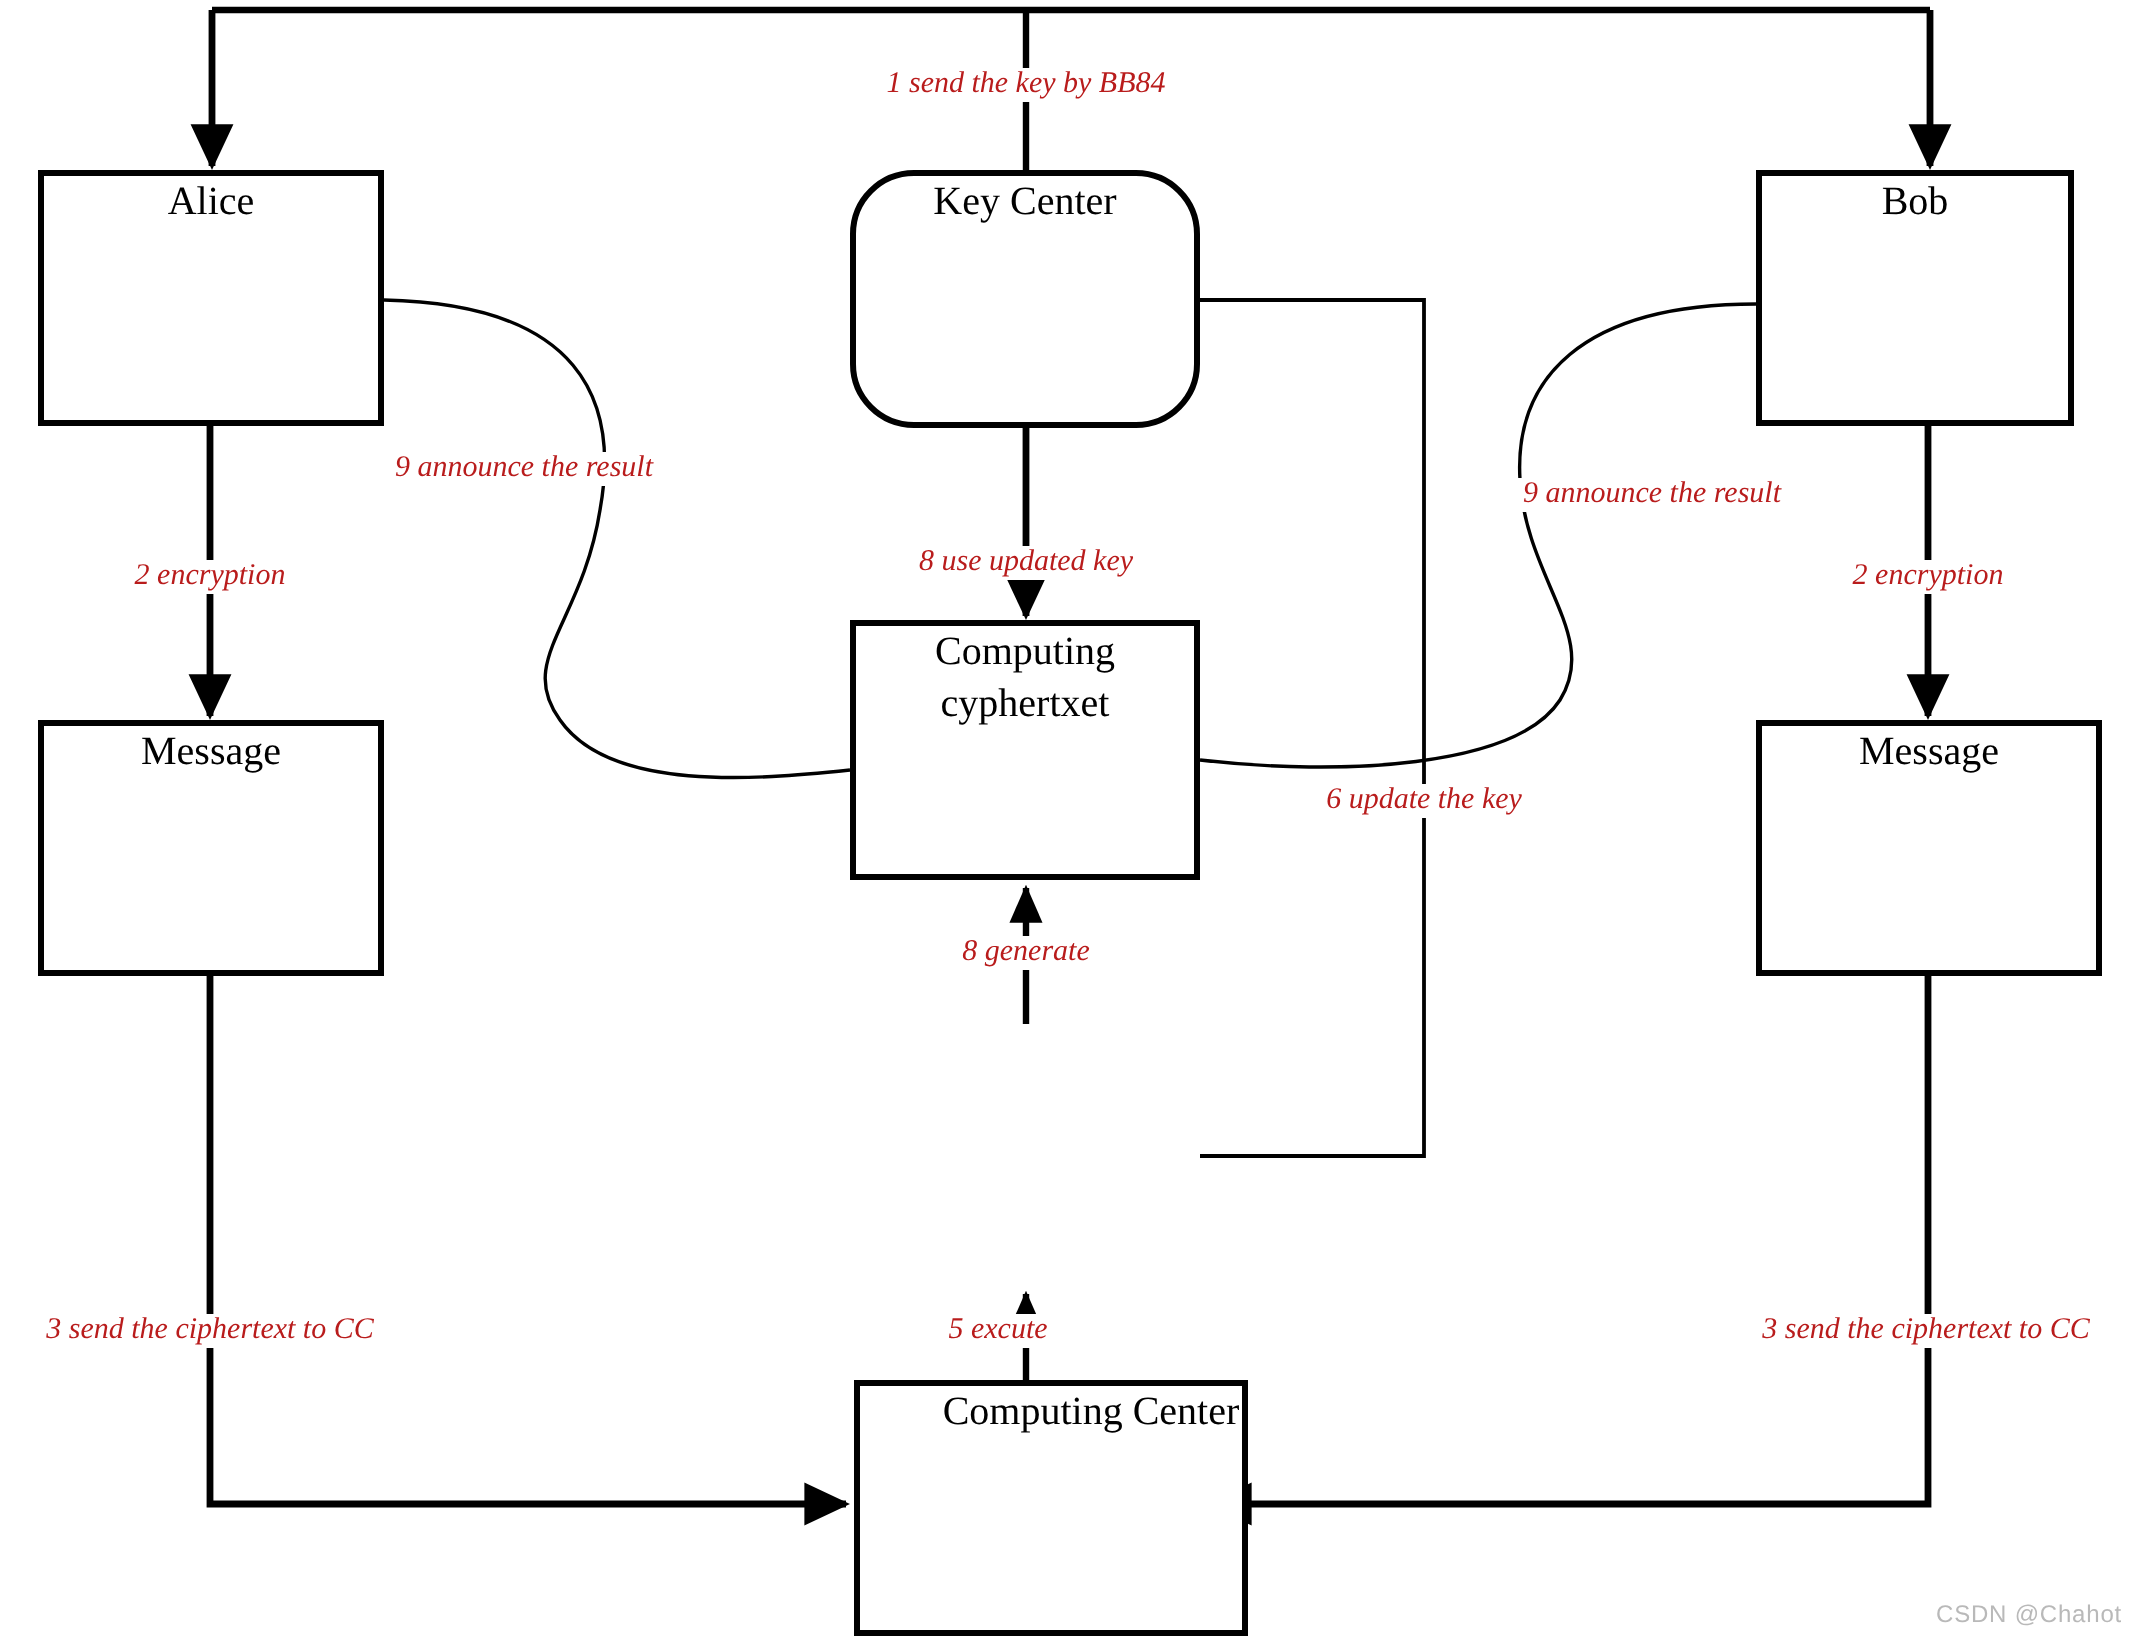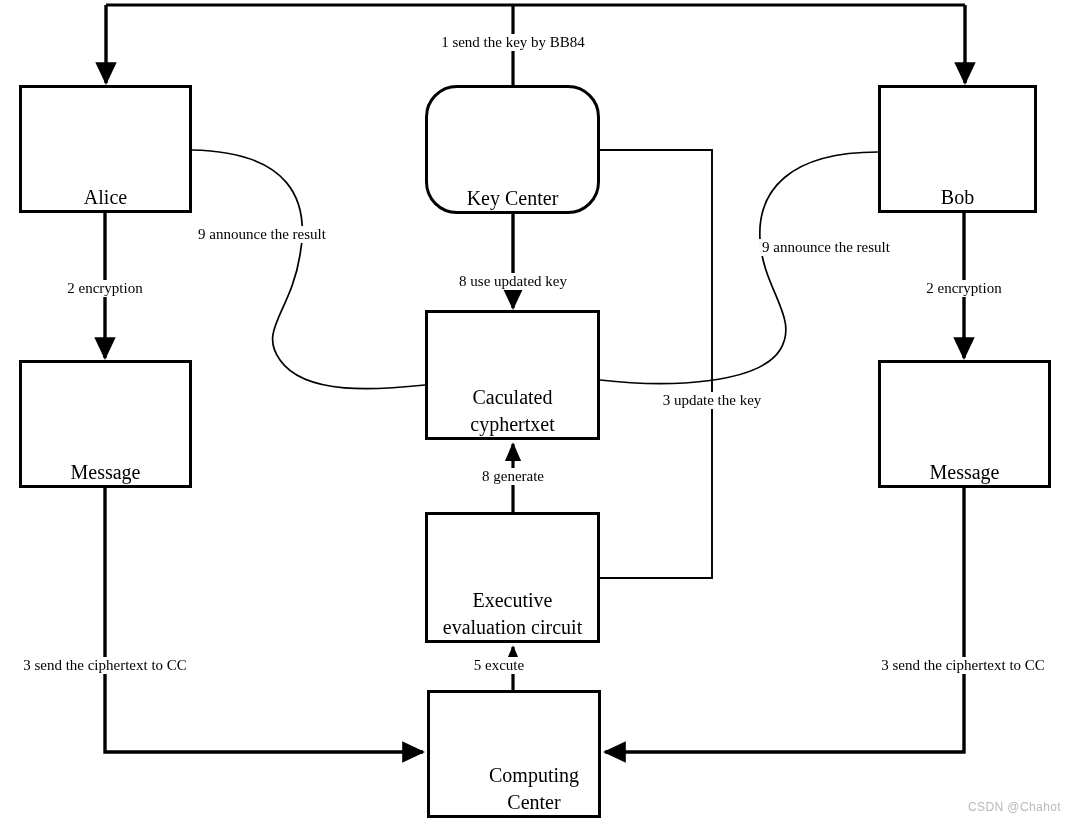--- a/index.html
+++ b/index.html
@@ -21,39 +21,40 @@
     top: 0;
     width: 1065px;
     height: 825px;
   }
   .node-box {
     position: absolute;
     border: 3px solid #000000;
     background: #ffffff;
     box-sizing: border-box;
     display: flex;
-    align-items: flex-end;
+    align-items: flex-start;
     justify-content: center;
     text-align: center;
   }
   .node-label {
     font-family: "Liberation Serif", "DejaVu Serif", serif;
     font-size: 20px;
     color: #000000;
     line-height: 1.32;
     white-space: pre-line;
   }
   .edge-label {
     position: absolute;
     font-family: "Liberation Serif", "DejaVu Serif", serif;
     font-size: 15px;
-    color: #000000;
+    color: #b91c1c;
     white-space: nowrap;
     background: #ffffff;
     padding: 0 3px;
+    font-style: italic;
   }
   .edge-label.center { transform: translateX(-50%); }
   .watermark {
     position: absolute;
     font-family: "Liberation Sans", "DejaVu Sans", sans-serif;
     font-size: 12px;
     color: #b9b9b9;
     letter-spacing: 0.4px;
   }
 </style>
@@ -110,50 +111,46 @@
 
   <div class="node-box" style="left:878px; top:85px; width:159px; height:128px;">
     <span class="node-label">Bob</span>
   </div>
 
   <div class="node-box" style="left:19px; top:360px; width:173px; height:128px;">
     <span class="node-label">Message</span>
   </div>
 
   <div class="node-box" style="left:425px; top:310px; width:175px; height:130px;">
-    <span class="node-label">Caculated
+    <span class="node-label">Computing
 cyphertxet</span>
   </div>
 
   <div class="node-box" style="left:878px; top:360px; width:173px; height:128px;">
     <span class="node-label">Message</span>
   </div>
 
-  <div class="node-box" style="left:425px; top:512px; width:175px; height:131px;">
-    <span class="node-label">Executive
-evaluation circuit</span>
-  </div>
 
-  <div class="node-box" style="left:427px; top:690px; width:174px; height:128px;padding-left:40px;">
+  <div class="node-box" style="left:427px; top:690px; width:197px; height:128px;padding-left:40px;">
     <span class="node-label">Computing Center</span>
   </div>
 
   <div class="edge-label center" style="left:513px; top:34px;">1 send the key by BB84</div>
 
   <div class="edge-label center" style="left:262px; top:226px;">9 announce the result</div>
 
   <div class="edge-label center" style="left:826px; top:239px;">9 announce the result</div>
 
   <div class="edge-label center" style="left:513px; top:273px;">8 use updated key</div>
 
   <div class="edge-label center" style="left:105px; top:280px;">2 encryption</div>
 
   <div class="edge-label center" style="left:964px; top:280px;">2 encryption</div>
 
-  <div class="edge-label center" style="left:712px; top:392px;">3 update the key</div>
+  <div class="edge-label center" style="left:712px; top:392px;">6 update the key</div>
 
   <div class="edge-label center" style="left:513px; top:468px;">8 generate</div>
 
   <div class="edge-label center" style="left:105px; top:657px;">3 send the ciphertext to CC</div>
 
   <div class="edge-label center" style="left:963px; top:657px;">3 send the ciphertext to CC</div>
 
   <div class="edge-label center" style="left:499px; top:657px;">5 excute</div>
 
   <div class="watermark" style="left:968px; top:800px;">CSDN @Chahot</div>

